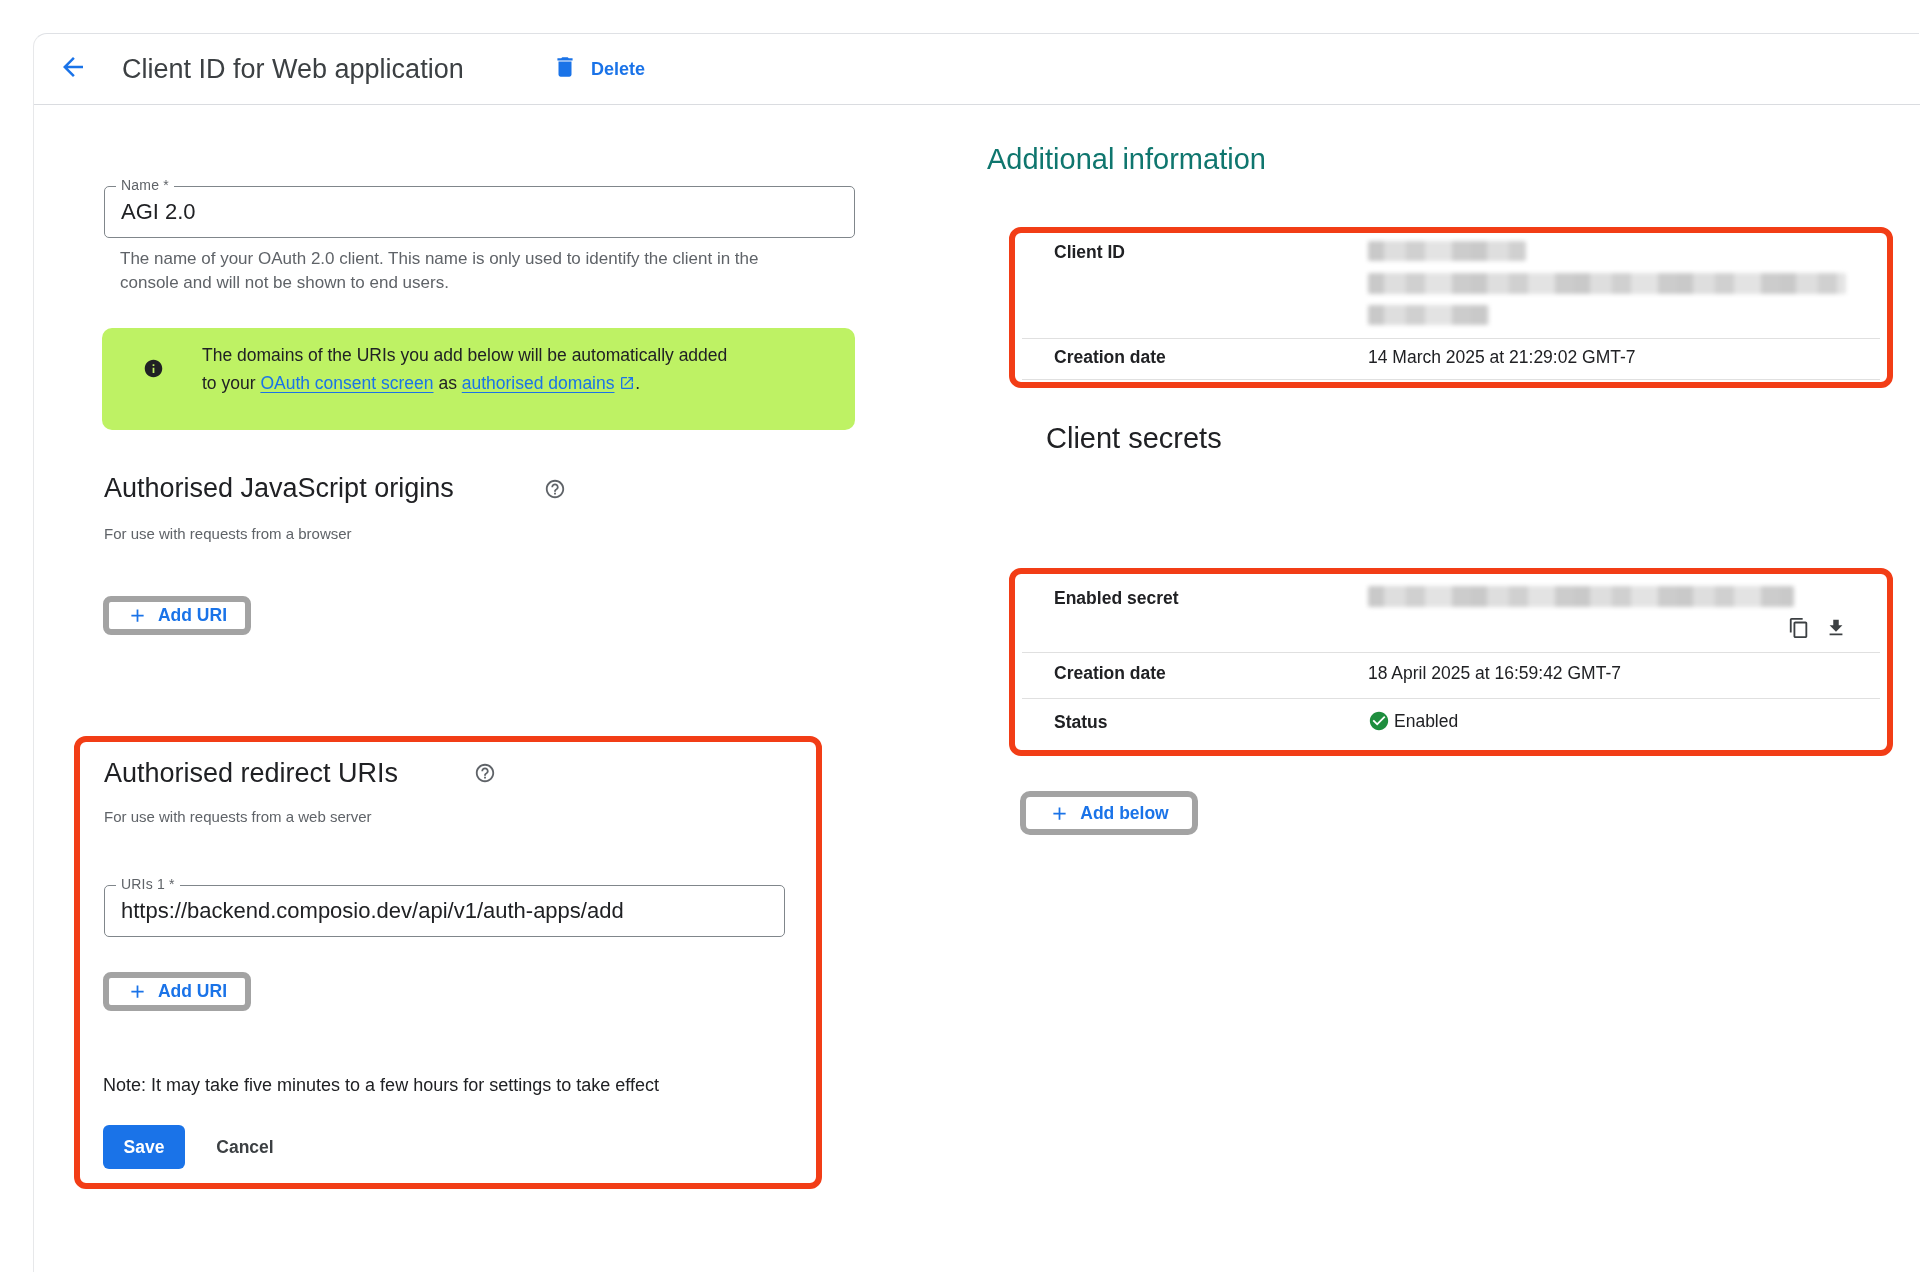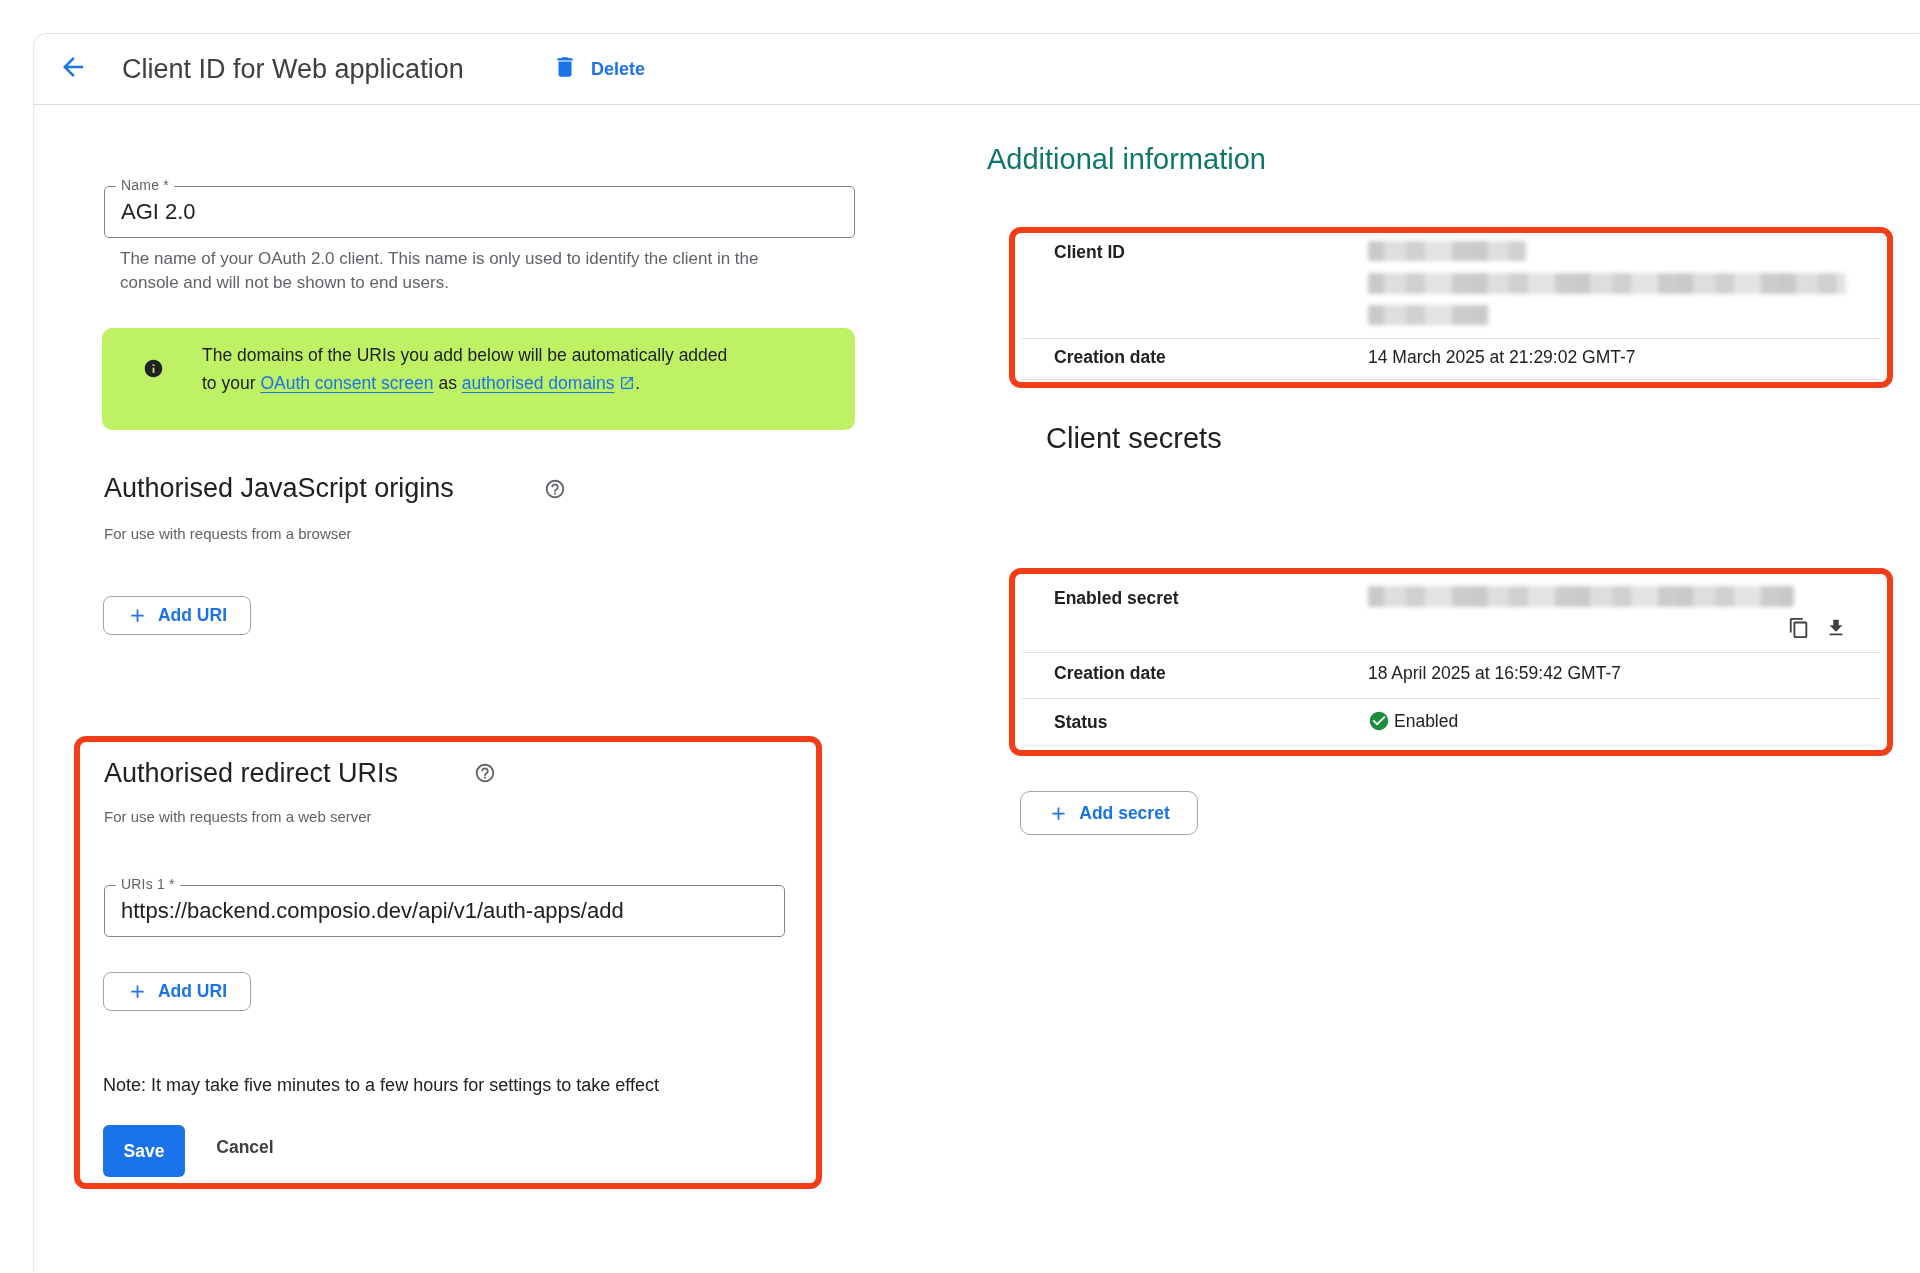--- a/index.html
+++ b/index.html
@@ -31,21 +31,21 @@
   
   .info-banner { left:102px; top:328px; width:753px; height:102px; background:#bef264; border-radius:10px; }
   .info-banner .txt { position:absolute; left:100px; top:13px; width:648px; font-size:17.5px; line-height:28px; color:#202124; }
   a.blue-link { color:#1a73e8; text-decoration:underline; text-underline-offset:3px; cursor:pointer; }
 
   .section-h { font-size:27px; line-height:33px; color:#202124; font-weight:400; }
   .sub-caption { font-size:15px; color:#5f6368; }
 
   
   .outline-btn { display:flex; align-items:center; justify-content:center; gap:10px;
-    border:1px solid #a3a3a3; border-radius:8px; background:#fff; cursor:pointer; }
+    border:6px solid #a3a3a3; border-radius:8px; background:#fff; cursor:pointer; }
   .outline-btn span { color:#1a73e8; font-size:17.5px; font-weight:bold; }
   .save-btn { background:#1a73e8; border-radius:6px; display:flex; align-items:center; justify-content:center; cursor:pointer; }
   .save-btn span { color:#fff; font-size:17.5px; font-weight:bold; }
   .cancel-btn { display:flex; align-items:center; justify-content:center; cursor:pointer; }
   .cancel-btn span { color:#3c4043; font-size:17.5px; font-weight:bold; }
 
   
   .redbox { border:6px solid #f23d16; border-radius:12px; background:transparent; pointer-events:none; }
 
   
@@ -145,21 +145,21 @@
     <span style="display:flex;">
       <svg width="21" height="21" viewBox="0 0 24 24">
           <path d="M19 13h-6v6h-2v-6H5v-2h6V5h2v6h6v2z" fill="#1a73e8"></path>
         </svg>
     </span>
     <span>Add URI</span>
   </div>
 
   <div class="abs note-text" style="left:103px;top:1075px;">Note: It may take five minutes to a few hours for settings to take effect</div>
 
-  <div class="abs save-btn" style="left:103px;top:1125px;width:82px;height:52px;">
+  <div class="abs save-btn" style="left:103px;top:1125px;width:82px;height:44px;">
     <span>Save</span>
   </div>
   <div class="abs cancel-btn" style="left:205px;top:1125px;width:80px;height:44px;">
     <span>Cancel</span>
   </div>
 
   <div class="abs" style="left:987px;top:143px;font-size:29px;color:#0f766e;">Additional information</div>
 
   <div class="abs redbox" style="left:1009px;top:227px;width:884px;height:161px;"></div>
 
@@ -206,16 +206,16 @@
     </span>
     <span class="row-value">Enabled</span>
   </div>
 
   <div class="abs outline-btn" style="left:1020px;top:791px;width:178px;height:44px;border-radius:10px;">
     <span style="display:flex;">
       <svg width="21" height="21" viewBox="0 0 24 24">
           <path d="M19 13h-6v6h-2v-6H5v-2h6V5h2v6h6v2z" fill="#1a73e8"></path>
         </svg>
     </span>
-    <span>Add secret</span>
+    <span>Add below</span>
   </div>
 
 </div>
 
 </body></html>

